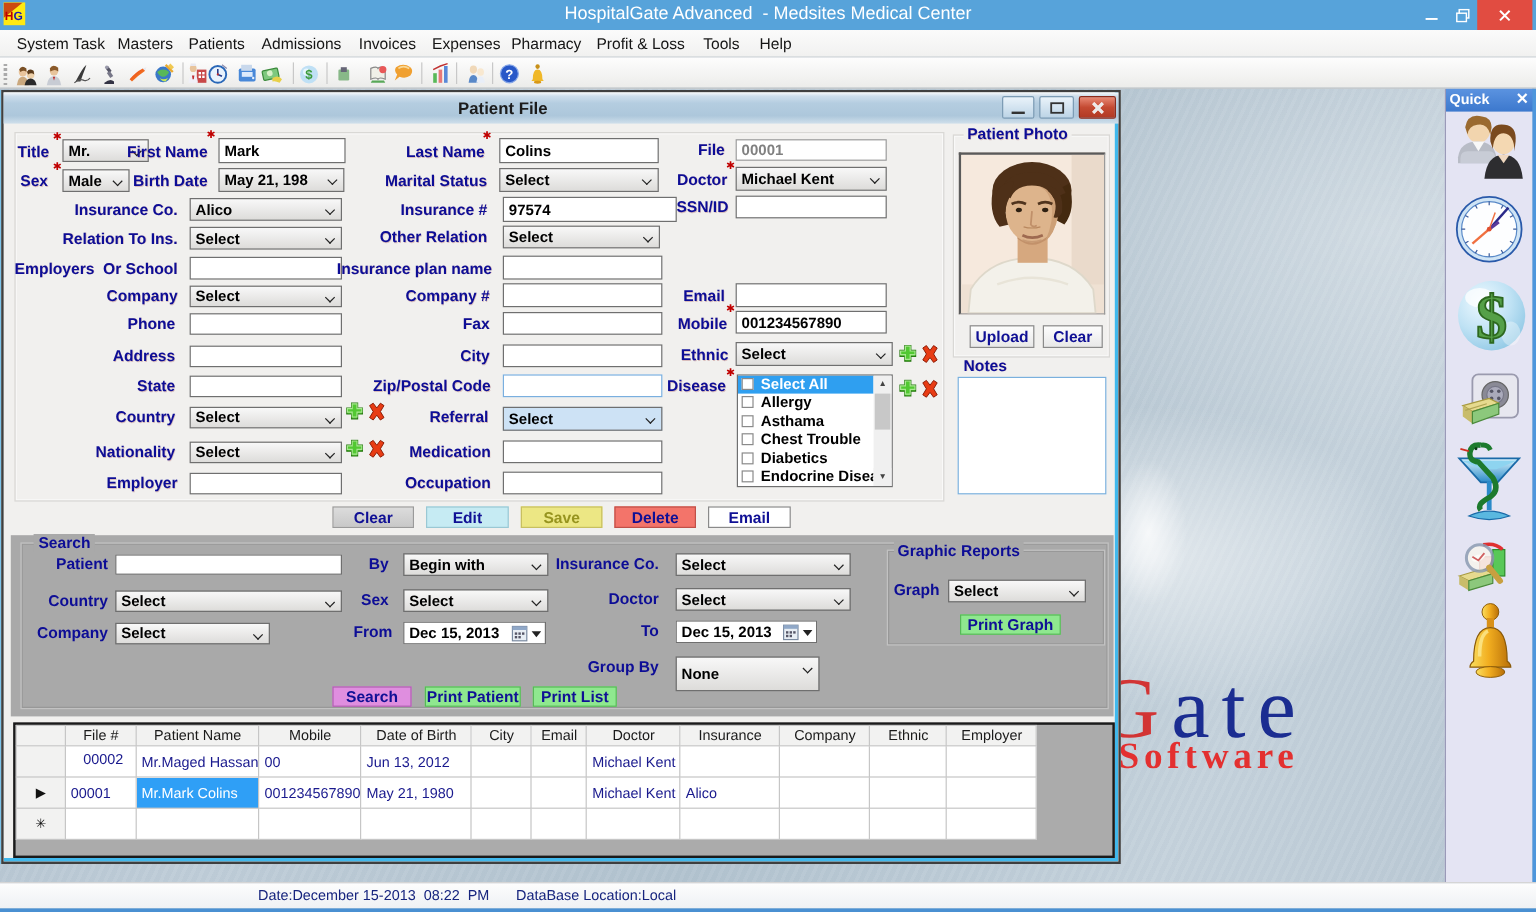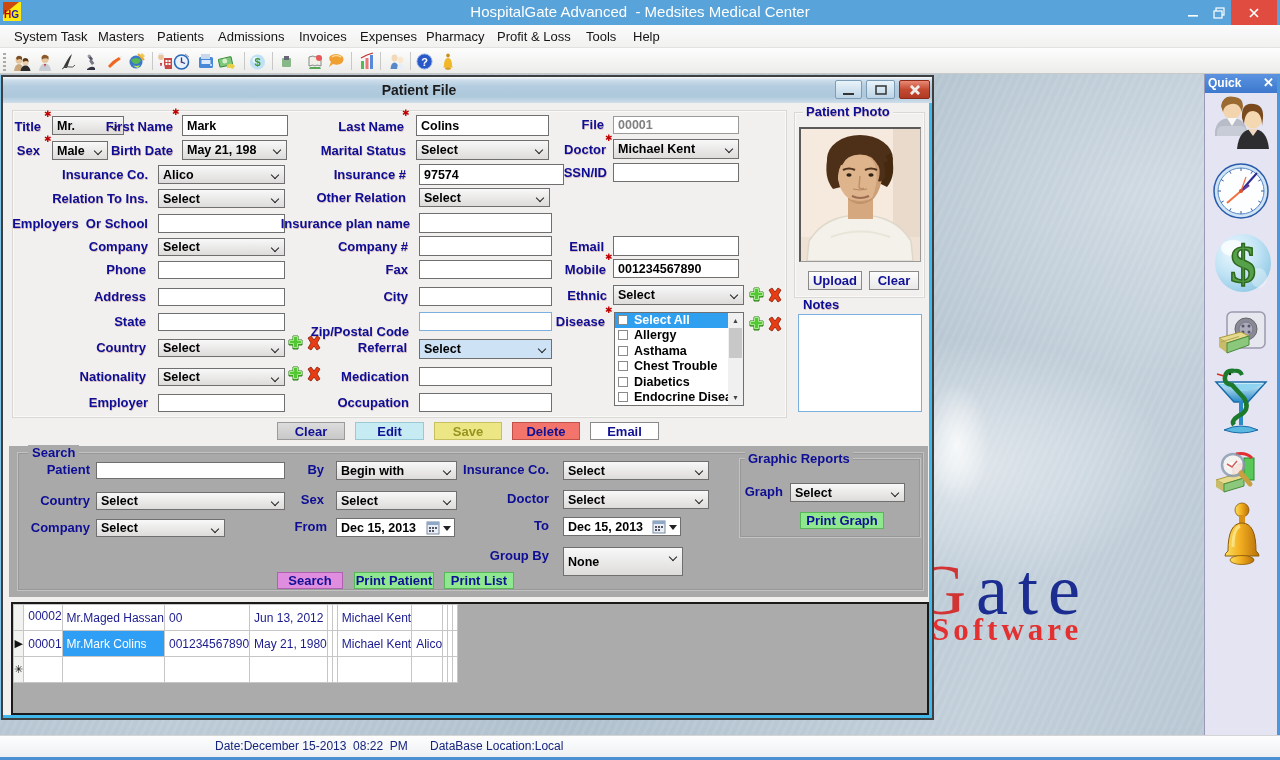--- a/index.html
+++ b/index.html
@@ -388,21 +388,21 @@
   <div class="ast" style="left:602px;top:175px;">✱</div>
   <div class="inp" style="left:610px;top:182px;width:126px;height:19px;">001234567890</div>
   <div class="lbl" style="right:784px;top:212px;">Address</div>
   <div class="inp" style="left:155px;top:211px;width:127px;height:18px;"></div>
   <div class="lbl" style="right:522px;top:212px;">City</div>
   <div class="inp" style="left:416px;top:210px;width:133px;height:19px;"></div>
   <div class="lbl" style="right:323px;top:211px;">Ethnic</div>
   <div class="sel" style="left:610px;top:208px;width:131px;height:20px;">Select</div>
   <div class="lbl" style="right:784px;top:237px;">State</div>
   <div class="inp" style="left:155px;top:236px;width:127px;height:18px;"></div>
-  <div class="lbl" style="right:521px;top:247px;">Zip/Postal Code</div>
+  <div class="lbl" style="right:521px;top:237px;">Zip/Postal Code</div>
   <div class="inp" style="left:416px;top:235px;width:133px;height:19px;border-color:#7aafdf;"></div>
   <div class="lbl" style="right:325px;top:237px;">Disease</div>
   <div class="ast" style="left:602px;top:228px;">✱</div>
   <div class="lbl" style="right:784px;top:263px;">Country</div>
   <div class="sel" style="left:155px;top:262px;width:127px;height:18px;">Select</div>
   <div class="lbl" style="right:523px;top:263px;">Referral</div>
   <div class="sel blue" style="left:416px;top:262px;width:133px;height:20px;">Select</div>
   <div class="lbl" style="right:784px;top:292px;">Nationality</div>
   <div class="sel" style="left:155px;top:291px;width:127px;height:18px;">Select</div>
   <div class="lbl" style="right:521px;top:292px;">Medication</div>
@@ -552,23 +552,37 @@
   <div style="position:absolute;left:730px;top:12px;width:182px;height:80px;border:1px solid #c2c2c2;box-shadow:inset 0 0 0 1px #989898;"></div>
   <div class="slbl" style="left:736px;top:5px;background:#a9a9a9;padding:0 3px;text-align:left;">Graphic Reports</div>
   <div class="slbl" style="right:145px;top:38px;">Graph</div>
   <div class="sel" style="left:781px;top:37px;width:115px;height:19px;">Select</div>
   <div class="btn" style="left:791px;top:66px;width:84px;height:17px;background:#8fe88f;border-color:#58b858;">Print Graph</div>
 
 </div>
       <div id="gridwrap">
 <table style="position:absolute;left:0;top:0;border-collapse:collapse;table-layout:fixed;background:#fff;">
             <tbody>
+              <tr style="height:17px;">
+                <td style="width:41px;border:1px solid #c6c6c6;background:#f2f2f1;font:12px 'Liberation Sans';color:#1a1a1a;text-align:center;padding:0;white-space:nowrap;overflow:hidden;"></td>
+                <td style="width:59px;border:1px solid #c6c6c6;background:#f2f2f1;font:12px 'Liberation Sans';color:#1a1a1a;text-align:center;padding:0;white-space:nowrap;overflow:hidden;">File #</td>
+                <td style="width:95px;border:1px solid #c6c6c6;background:#f2f2f1;font:12px 'Liberation Sans';color:#1a1a1a;text-align:center;padding:0;white-space:nowrap;overflow:hidden;">Patient Name</td>
+                <td style="width:79px;border:1px solid #c6c6c6;background:#f2f2f1;font:12px 'Liberation Sans';color:#1a1a1a;text-align:center;padding:0;white-space:nowrap;overflow:hidden;">Mobile</td>
+                <td style="width:92px;border:1px solid #c6c6c6;background:#f2f2f1;font:12px 'Liberation Sans';color:#1a1a1a;text-align:center;padding:0;white-space:nowrap;overflow:hidden;">Date of Birth</td>
+                <td style="width:50px;border:1px solid #c6c6c6;background:#f2f2f1;font:12px 'Liberation Sans';color:#1a1a1a;text-align:center;padding:0;white-space:nowrap;overflow:hidden;">City</td>
+                <td style="width:46px;border:1px solid #c6c6c6;background:#f2f2f1;font:12px 'Liberation Sans';color:#1a1a1a;text-align:center;padding:0;white-space:nowrap;overflow:hidden;">Email</td>
+                <td style="width:78px;border:1px solid #c6c6c6;background:#f2f2f1;font:12px 'Liberation Sans';color:#1a1a1a;text-align:center;padding:0;white-space:nowrap;overflow:hidden;">Doctor</td>
+                <td style="width:83px;border:1px solid #c6c6c6;background:#f2f2f1;font:12px 'Liberation Sans';color:#1a1a1a;text-align:center;padding:0;white-space:nowrap;overflow:hidden;">Insurance</td>
+                <td style="width:75px;border:1px solid #c6c6c6;background:#f2f2f1;font:12px 'Liberation Sans';color:#1a1a1a;text-align:center;padding:0;white-space:nowrap;overflow:hidden;">Company</td>
+                <td style="width:64px;border:1px solid #c6c6c6;background:#f2f2f1;font:12px 'Liberation Sans';color:#1a1a1a;text-align:center;padding:0;white-space:nowrap;overflow:hidden;">Ethnic</td>
+                <td style="width:75px;border:1px solid #c6c6c6;background:#f2f2f1;font:12px 'Liberation Sans';color:#1a1a1a;text-align:center;padding:0;white-space:nowrap;overflow:hidden;">Employer</td>
+              </tr>
               <tr style="height:26px;">
                 <td style="border:1px solid #c6c6c6;background:#f2f2f1;font:11px 'Liberation Sans';color:#111;text-align:center;padding:0;"></td>
-                <td style="border:1px solid #c6c6c6;font:12px 'Liberation Sans';color:#1a1a8e;text-align:right;padding:0 0 3px 4px;white-space:nowrap;overflow:hidden;">00002</td>
+                <td style="border:1px solid #c6c6c6;font:12px 'Liberation Sans';color:#1a1a8e;text-align:center;padding:0 0 3px 4px;white-space:nowrap;overflow:hidden;">00002</td>
                 <td style="border:1px solid #c6c6c6;font:12px 'Liberation Sans';color:#1a1a8e;text-align:left;padding:0 0 0 4px;white-space:nowrap;overflow:hidden;">Mr.Maged Hassan</td>
                 <td style="border:1px solid #c6c6c6;font:12px 'Liberation Sans';color:#1a1a8e;text-align:left;padding:0 0 0 4px;white-space:nowrap;overflow:hidden;">00</td>
                 <td style="border:1px solid #c6c6c6;font:12px 'Liberation Sans';color:#1a1a8e;text-align:left;padding:0 0 0 4px;white-space:nowrap;overflow:hidden;">Jun 13, 2012</td>
                 <td style="border:1px solid #c6c6c6;font:12px 'Liberation Sans';color:#1a1a8e;text-align:left;padding:0 0 0 4px;white-space:nowrap;overflow:hidden;"></td>
                 <td style="border:1px solid #c6c6c6;font:12px 'Liberation Sans';color:#1a1a8e;text-align:left;padding:0 0 0 4px;white-space:nowrap;overflow:hidden;"></td>
                 <td style="border:1px solid #c6c6c6;font:12px 'Liberation Sans';color:#1a1a8e;text-align:left;padding:0 0 0 4px;white-space:nowrap;overflow:hidden;">Michael Kent</td>
                 <td style="border:1px solid #c6c6c6;font:12px 'Liberation Sans';color:#1a1a8e;text-align:left;padding:0 0 0 4px;white-space:nowrap;overflow:hidden;"></td>
                 <td style="border:1px solid #c6c6c6;font:12px 'Liberation Sans';color:#1a1a8e;text-align:left;padding:0 0 0 4px;white-space:nowrap;overflow:hidden;"></td>
                 <td style="border:1px solid #c6c6c6;font:12px 'Liberation Sans';color:#1a1a8e;text-align:left;padding:0 0 0 4px;white-space:nowrap;overflow:hidden;"></td>
                 <td style="border:1px solid #c6c6c6;font:12px 'Liberation Sans';color:#1a1a8e;text-align:left;padding:0 0 0 4px;white-space:nowrap;overflow:hidden;"></td>

